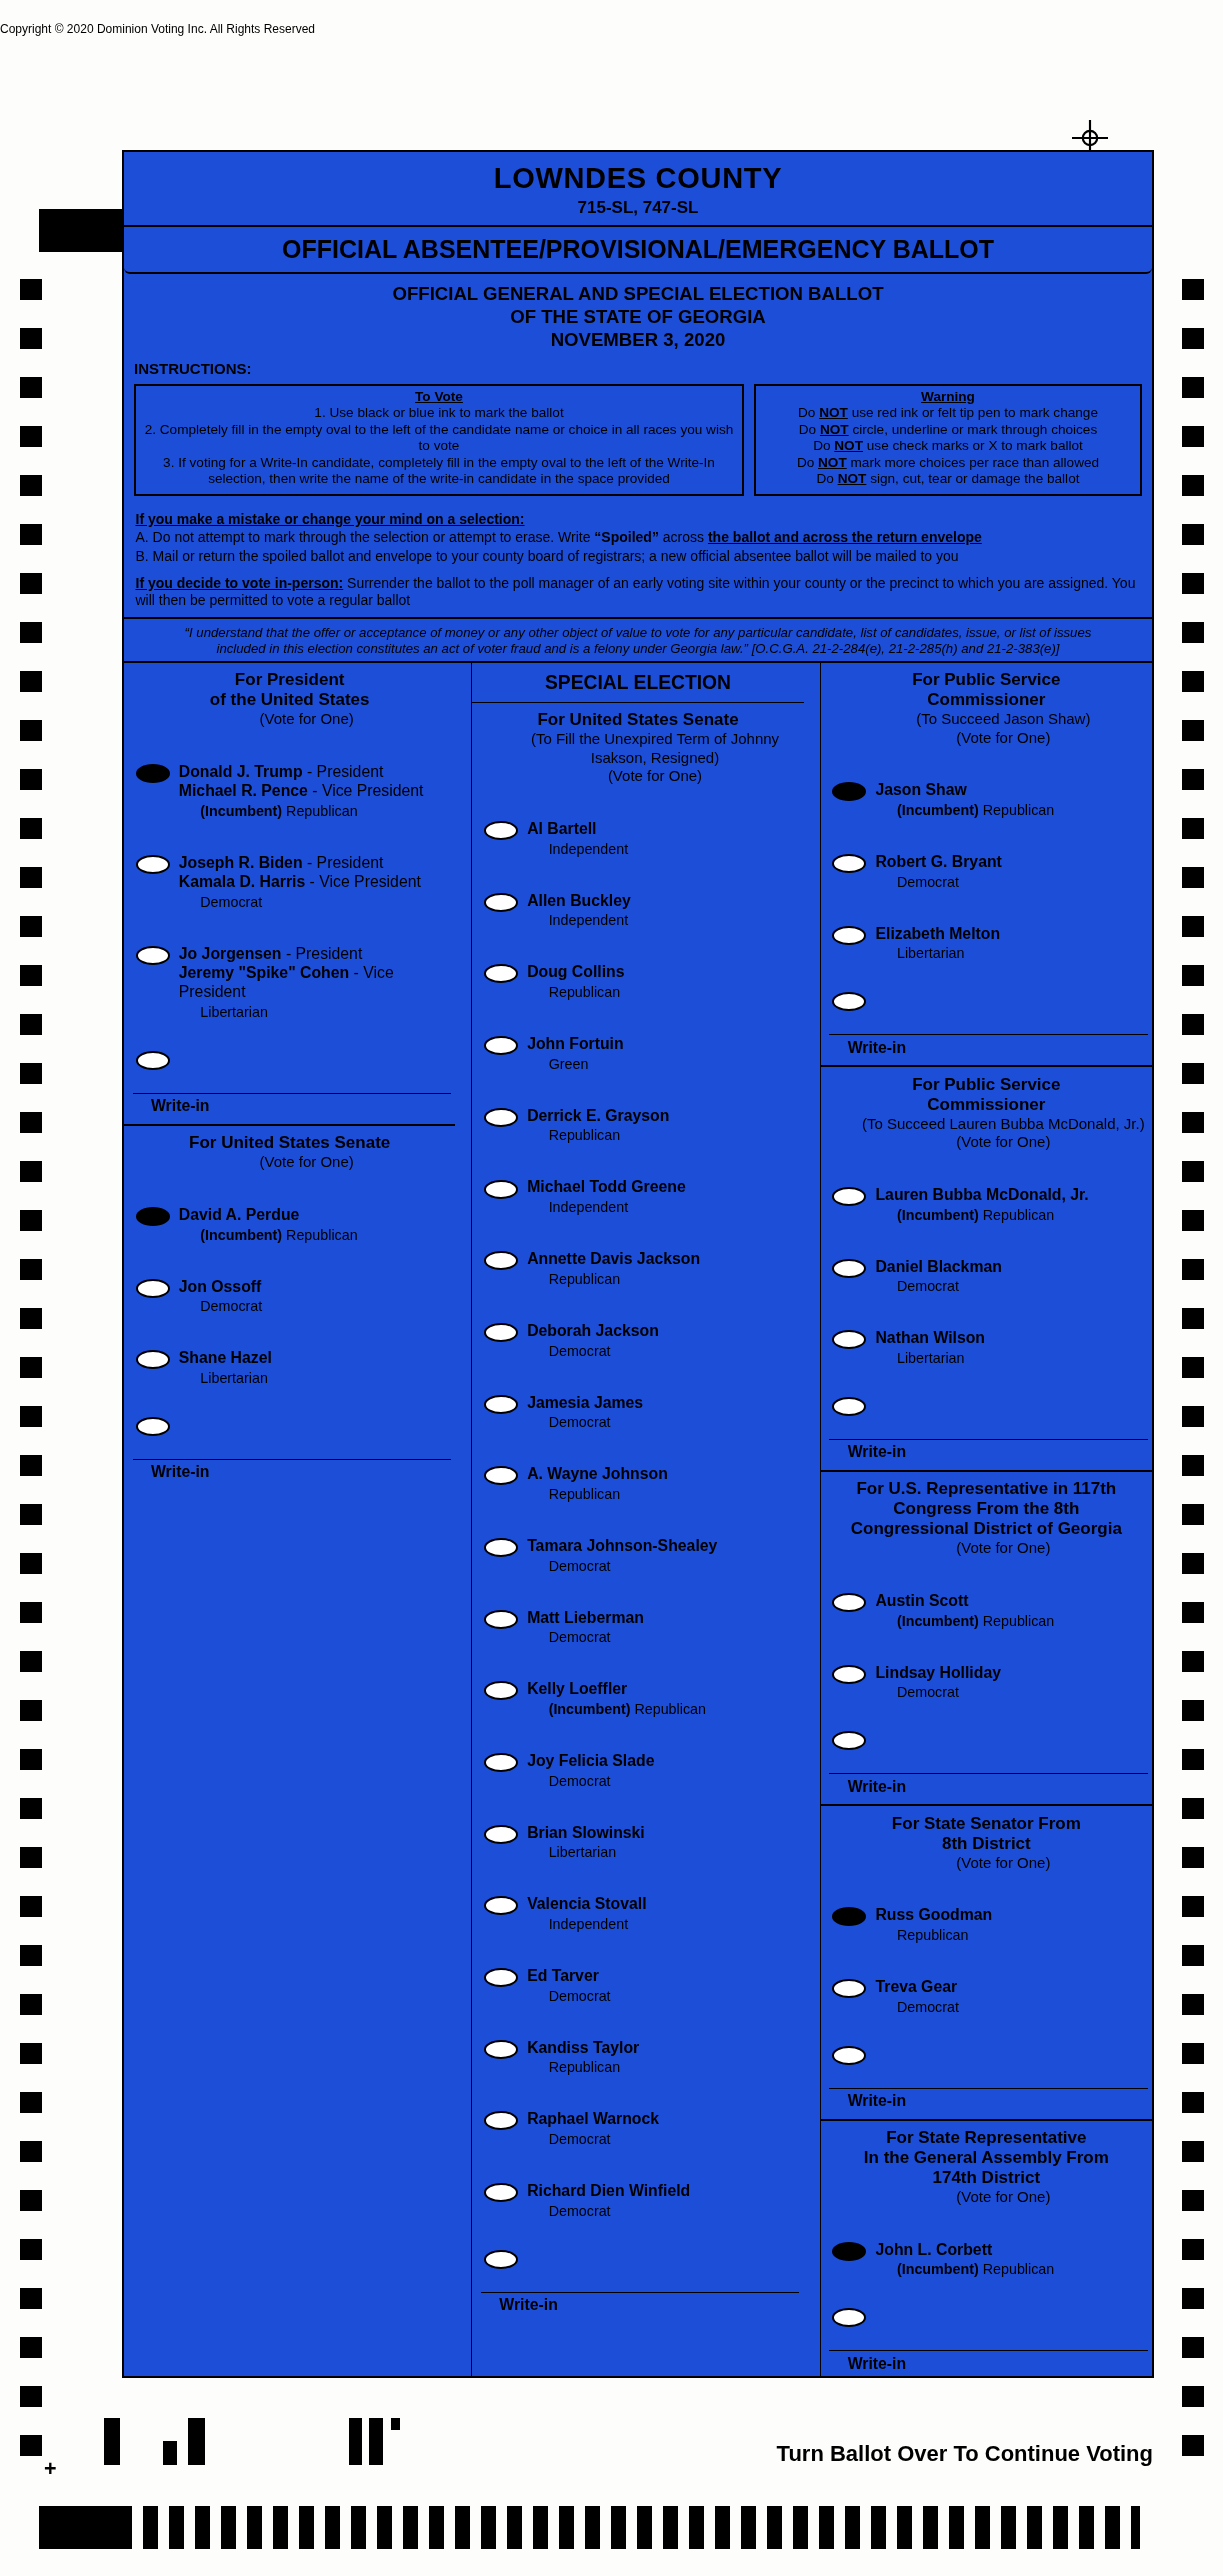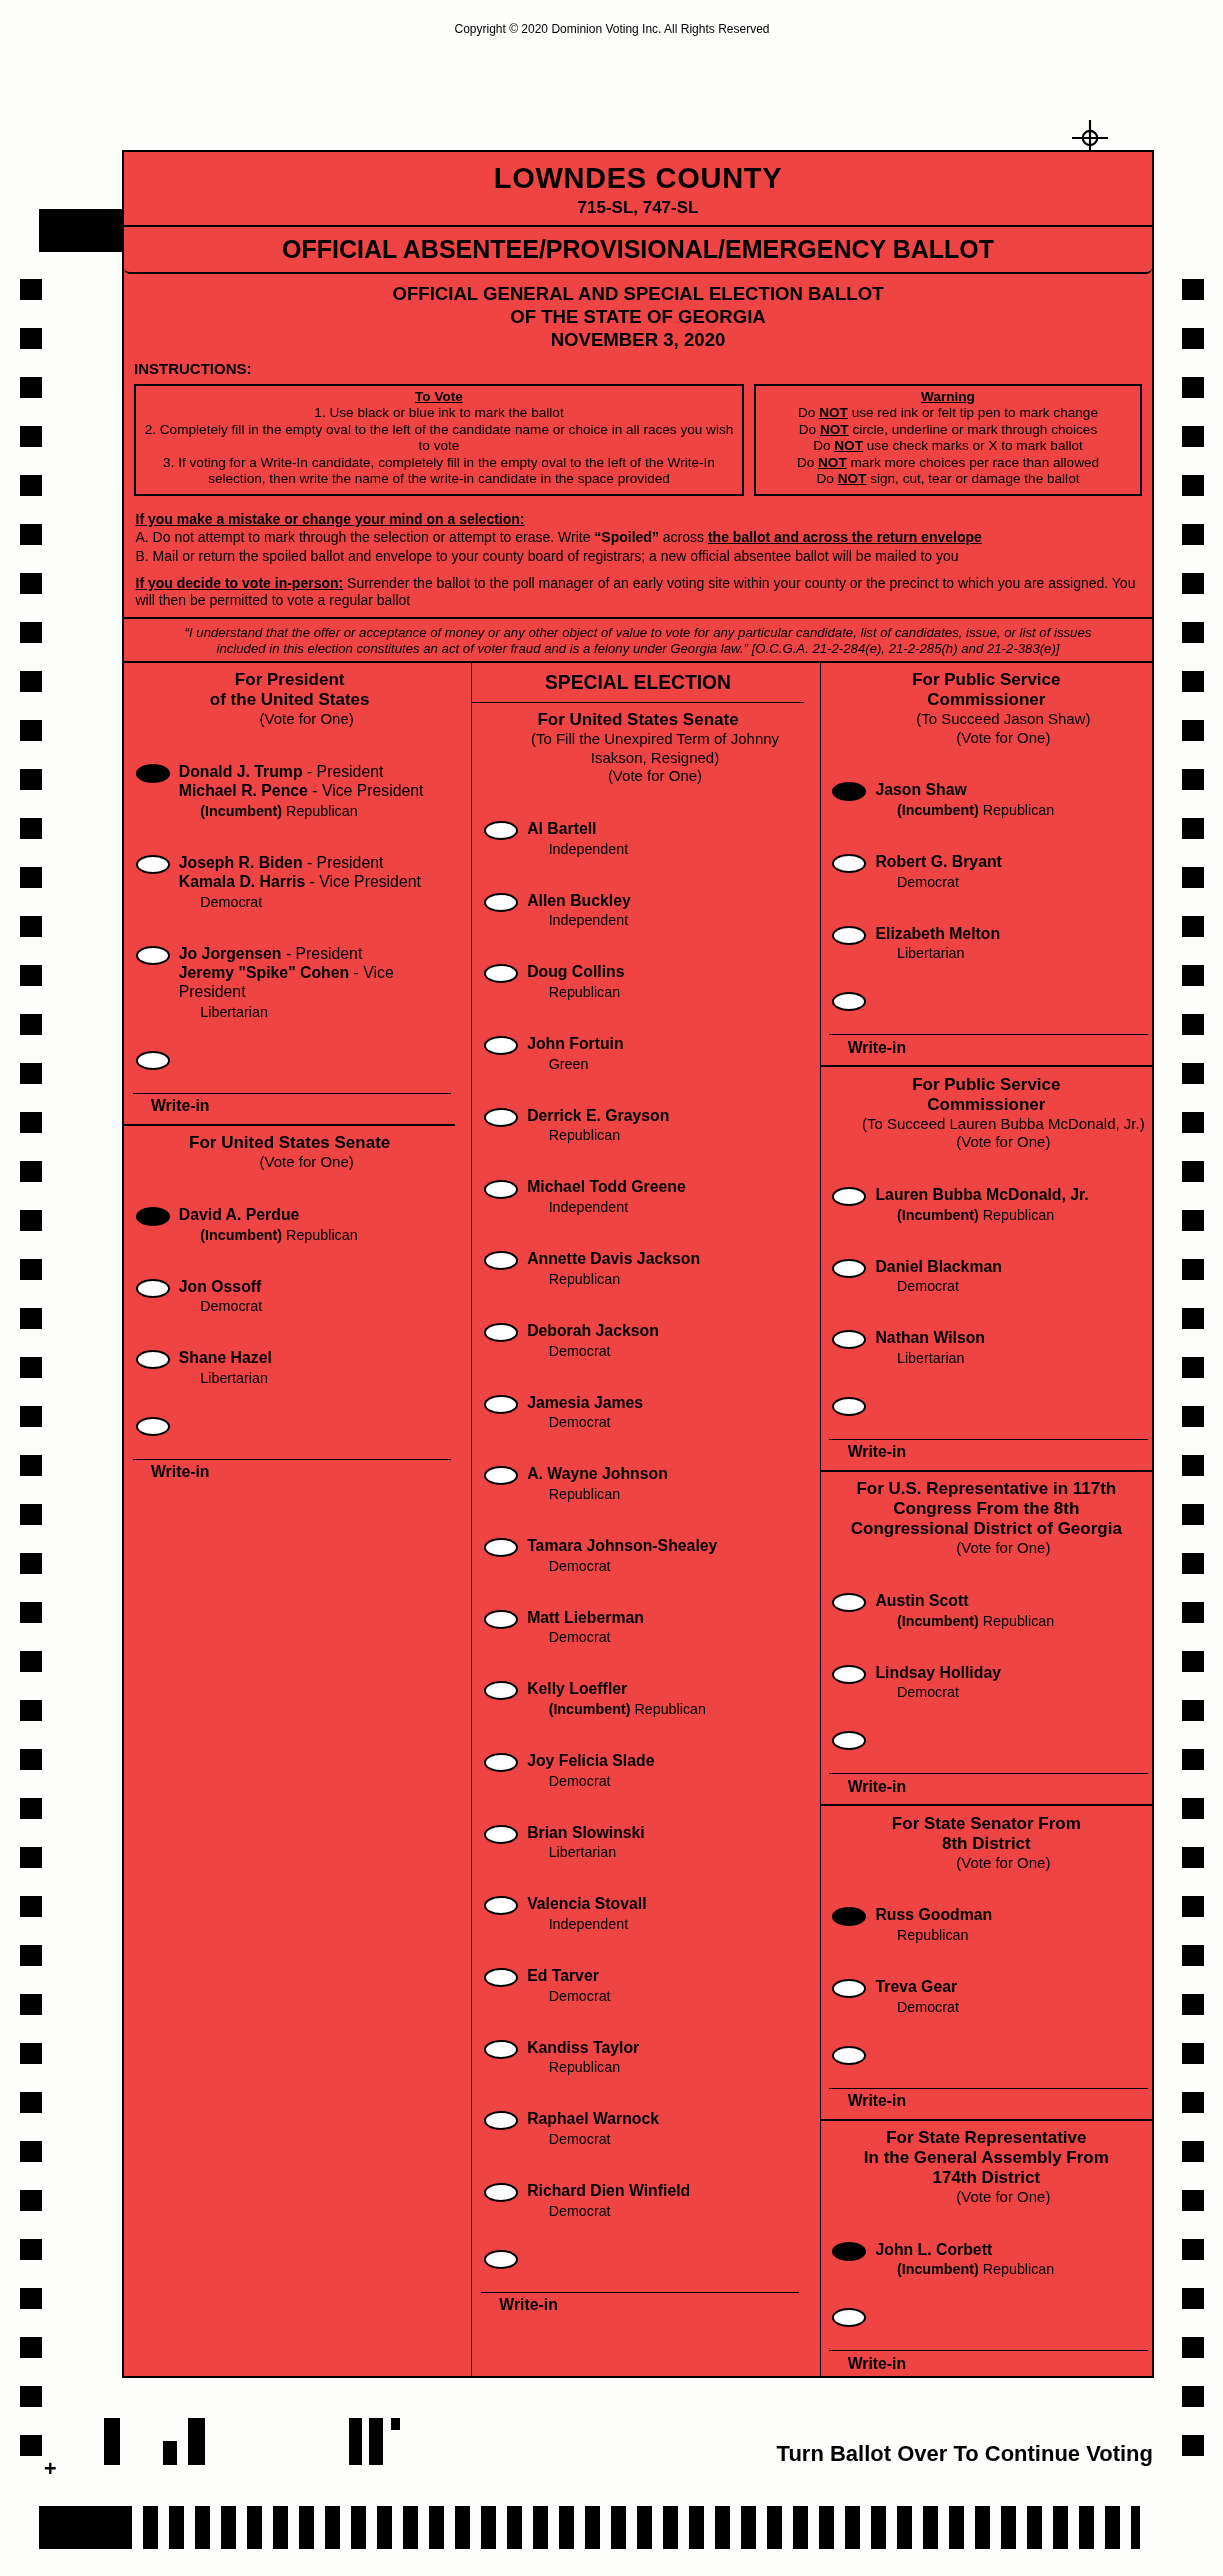--- a/index.html
+++ b/index.html
@@ -4,36 +4,36 @@
 <style>
   html,body{margin:0;padding:0;}
   body{
     width:1224px;height:2576px;position:relative;background:#fdfdfb;color:#000;
     font-family:"Liberation Sans",sans-serif;overflow:hidden;
   }
   .b{font-weight:bold;}
   .u{text-decoration:underline;}
 
   
-  .copyright{position:absolute;top:21.5px;left:0;right:0;text-align:center;font-size:12px;}
+  .copyright{position:absolute;top:21.5px;left:0;right:0;text-align:left;font-size:12px;}
   .crosshair{position:absolute;left:1072px;top:120px;width:36px;height:36px;}
   .timing-block{position:absolute;background:#000;width:93px;height:43px;left:39px;}
   .timing-bars{position:absolute;height:43px;left:143px;width:997px;
     background:repeating-linear-gradient(90deg,#000 0 15px,transparent 15px 26px);}
   .tb-top{top:209px;} .tb-bottom{top:2506px;}
   .timing-col{position:absolute;top:279px;width:21.5px;height:2187px;
     background:repeating-linear-gradient(180deg,#000 0 21px,transparent 21px 49px);}
   .tc-left{left:20px;} .tc-right{left:1182px;}
   .plus-mark{position:absolute;left:44px;top:2457px;font-size:21.5px;font-weight:bold;}
   .barcode{position:absolute;background:#000;}
   .turn-over{position:absolute;right:71px;top:2441px;font-size:22px;font-weight:bold;}
 
   
   .main-box{position:absolute;left:122px;top:150px;width:1032px;height:2228px;
-    border:2.1px solid #000;box-sizing:border-box;background:#ef4444;
+    border:2.1px solid #000;box-sizing:border-box;background:#1d4ed8;
     display:flex;flex-direction:column;}
   .county-block{text-align:center;padding:10px 0 7.2px;border-bottom:2.1px solid #000;}
   .county-name{font-size:29px;font-weight:bold;letter-spacing:0.7px;}
   .precinct{font-size:17px;font-weight:bold;margin-top:2.9px;}
   .ballot-type{text-align:center;font-size:25px;font-weight:bold;padding:7.9px 0;border-bottom:2.1px solid #000;border-radius:6px;}
   .election-block{text-align:center;font-weight:bold;font-size:18.6px;line-height:23px;padding:8.6px 0 2.9px;}
   .instructions-label{font-weight:bold;font-size:15px;padding:5.7px 0 2.9px 10px;}
 
   .inst-row{display:flex;gap:10px;margin:4px 10px;text-align:center;}
   .inst-box{border:2.1px solid #000;padding:2.9px 7.2px 5.7px;font-size:13.6px;line-height:16.5px;box-sizing:border-box;}

